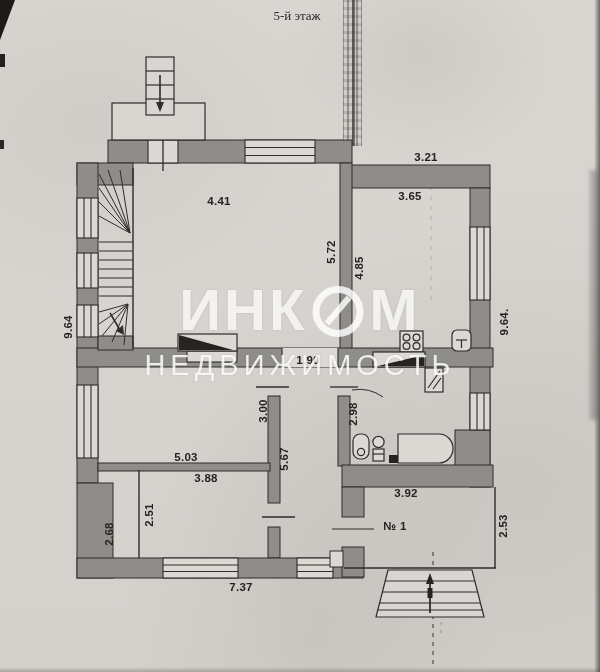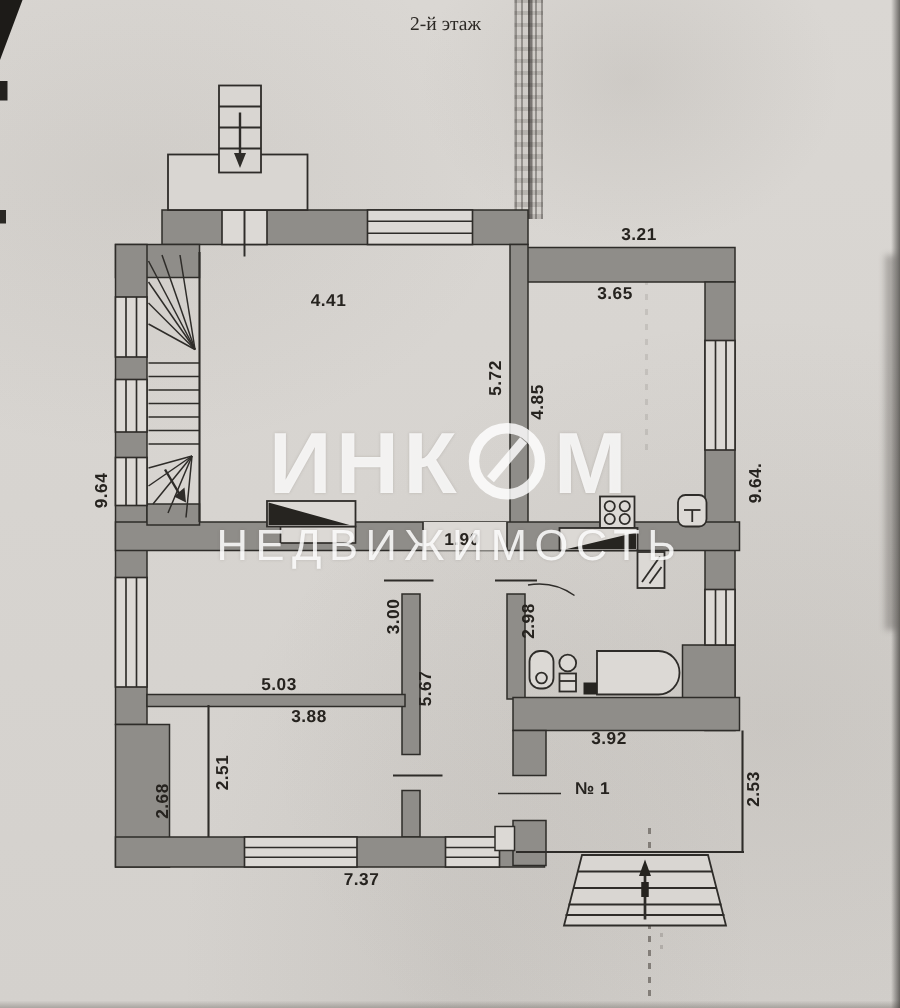--- a/index.html
+++ b/index.html
@@ -25,21 +25,21 @@
   }
   .scale-lbl{
     position:absolute;transform:translate(-50%,-50%);
     font-family:"Liberation Serif",serif;font-size:15px;color:#2c2925;white-space:nowrap;
   }
   .watermark{
     position:absolute;left:300px;top:330px;transform:translate(-50%,-50%);
     text-align:center;pointer-events:none;z-index:5;width:560px;
   }
   .wm-l1{
-    display:flex;align-items:flex-start;justify-content:center;gap:4px;
+    display:flex;align-items:flex-end;justify-content:center;gap:4px;
     font-weight:800;font-size:58px;letter-spacing:3px;
     color:rgba(255,255,255,0.82);text-shadow:0 0 2px rgba(110,105,98,0.28);
     line-height:1;
   }
   .wm-l2{
     margin-top:12px;font-weight:400;font-size:29px;letter-spacing:5px;
     color:rgba(255,255,255,0.85);text-shadow:0 0 2px rgba(110,105,98,0.25);
     line-height:1;
   }
   .artifact{position:absolute;pointer-events:none;}
@@ -278,21 +278,21 @@
       <line x1="430" y1="613" x2="430" y2="582" stroke-width="1.8"></line>
       <rect x="427.5" y="588" width="5" height="10" fill="#262420" stroke="none"></rect>
       <polygon points="426,584 434,584 430,573" fill="#262420" stroke="none"></polygon>
     </g>
 
     <g stroke="#2e2c29" stroke-width="1">
       <line x1="332" y1="529" x2="374" y2="529"></line>
     </g>
   </svg>
 
-  <div class="title-lbl" style="left:297px;top:16px">2-й этаж</div>
+  <div class="title-lbl" style="left:297px;top:16px">5-й этаж</div>
 
   <div class="lbl" style="left:426px;top:157px">3.21</div>
   <div class="lbl" style="left:410px;top:196px">3.65</div>
   <div class="lbl" style="left:219px;top:201px">4.41</div>
   <div class="lbl v" style="left:331px;top:252px">5.72</div>
   <div class="lbl v" style="left:359px;top:268px">4.85</div>
   <div class="lbl v" style="left:68px;top:327px">9.64</div>
   <div class="lbl v" style="left:504px;top:322px">9.64.</div>
   <div class="lbl" style="left:308px;top:360px">1.90</div>
   <div class="lbl v" style="left:263px;top:411px">3.00</div>

